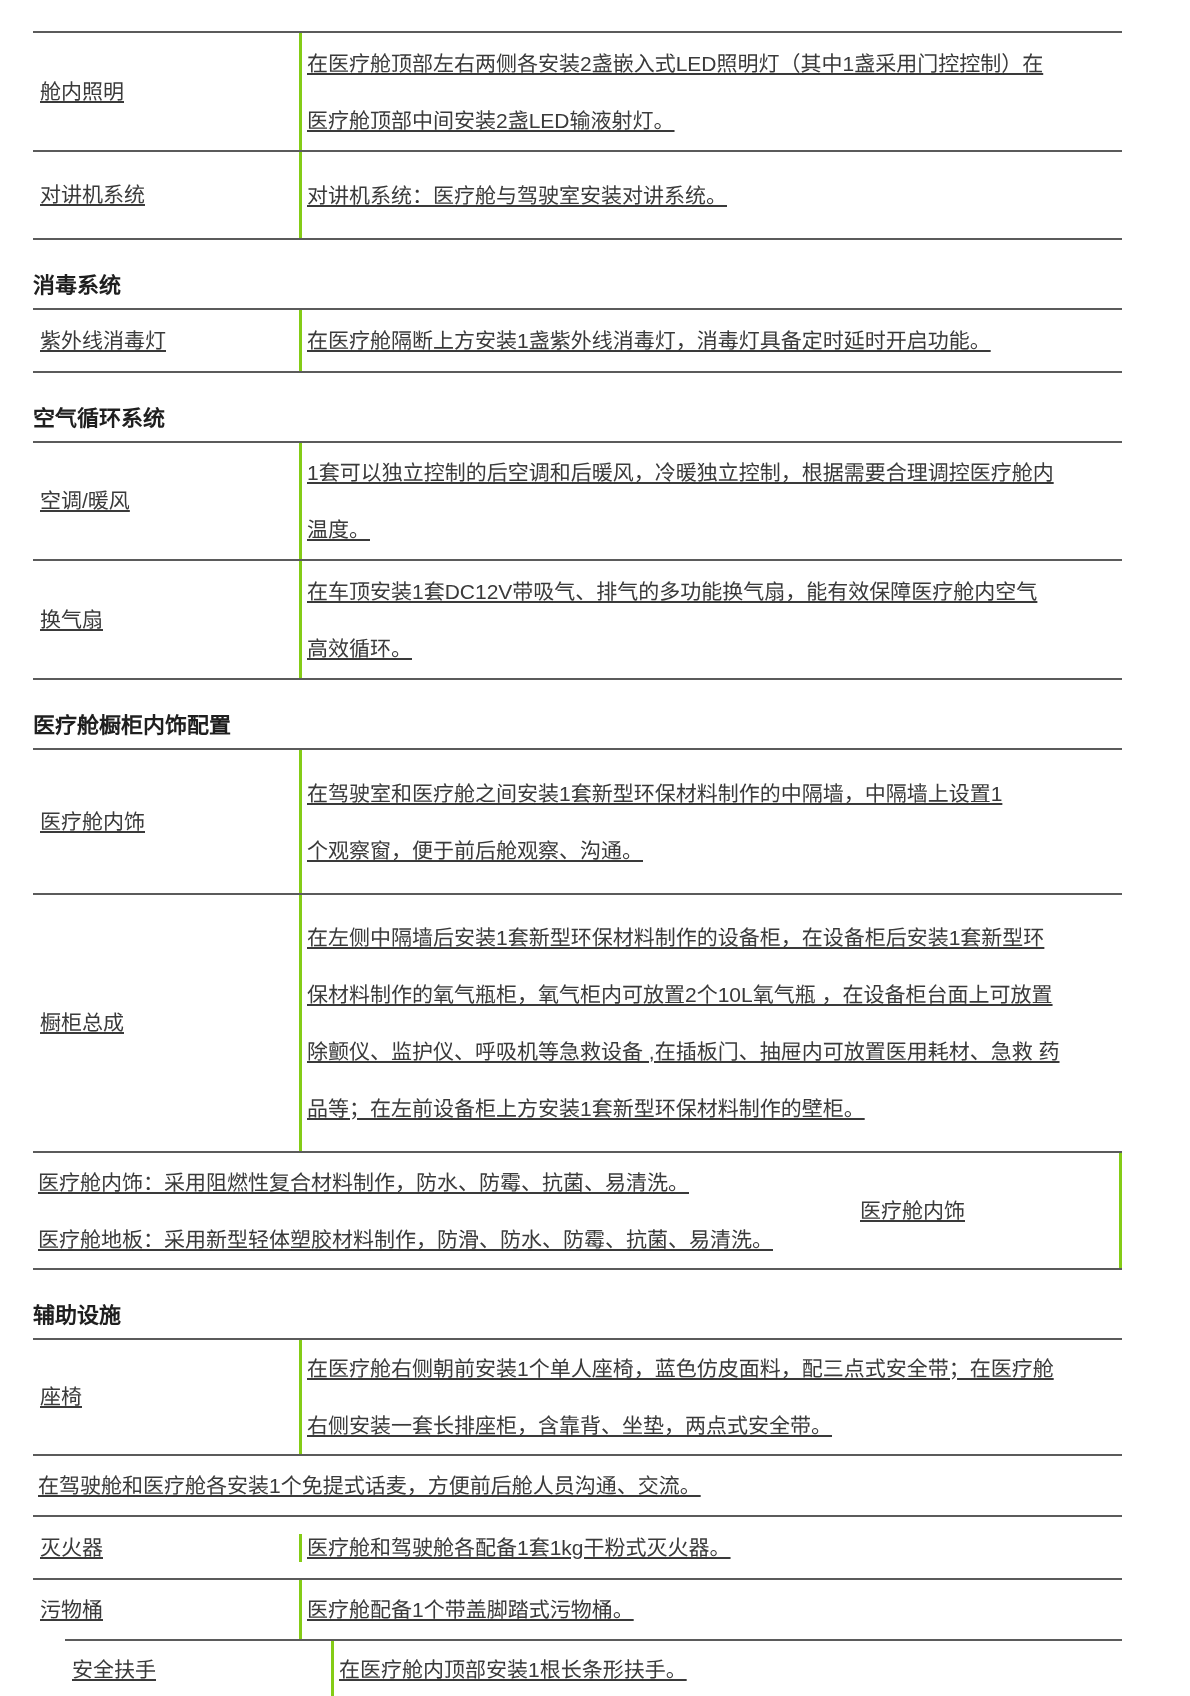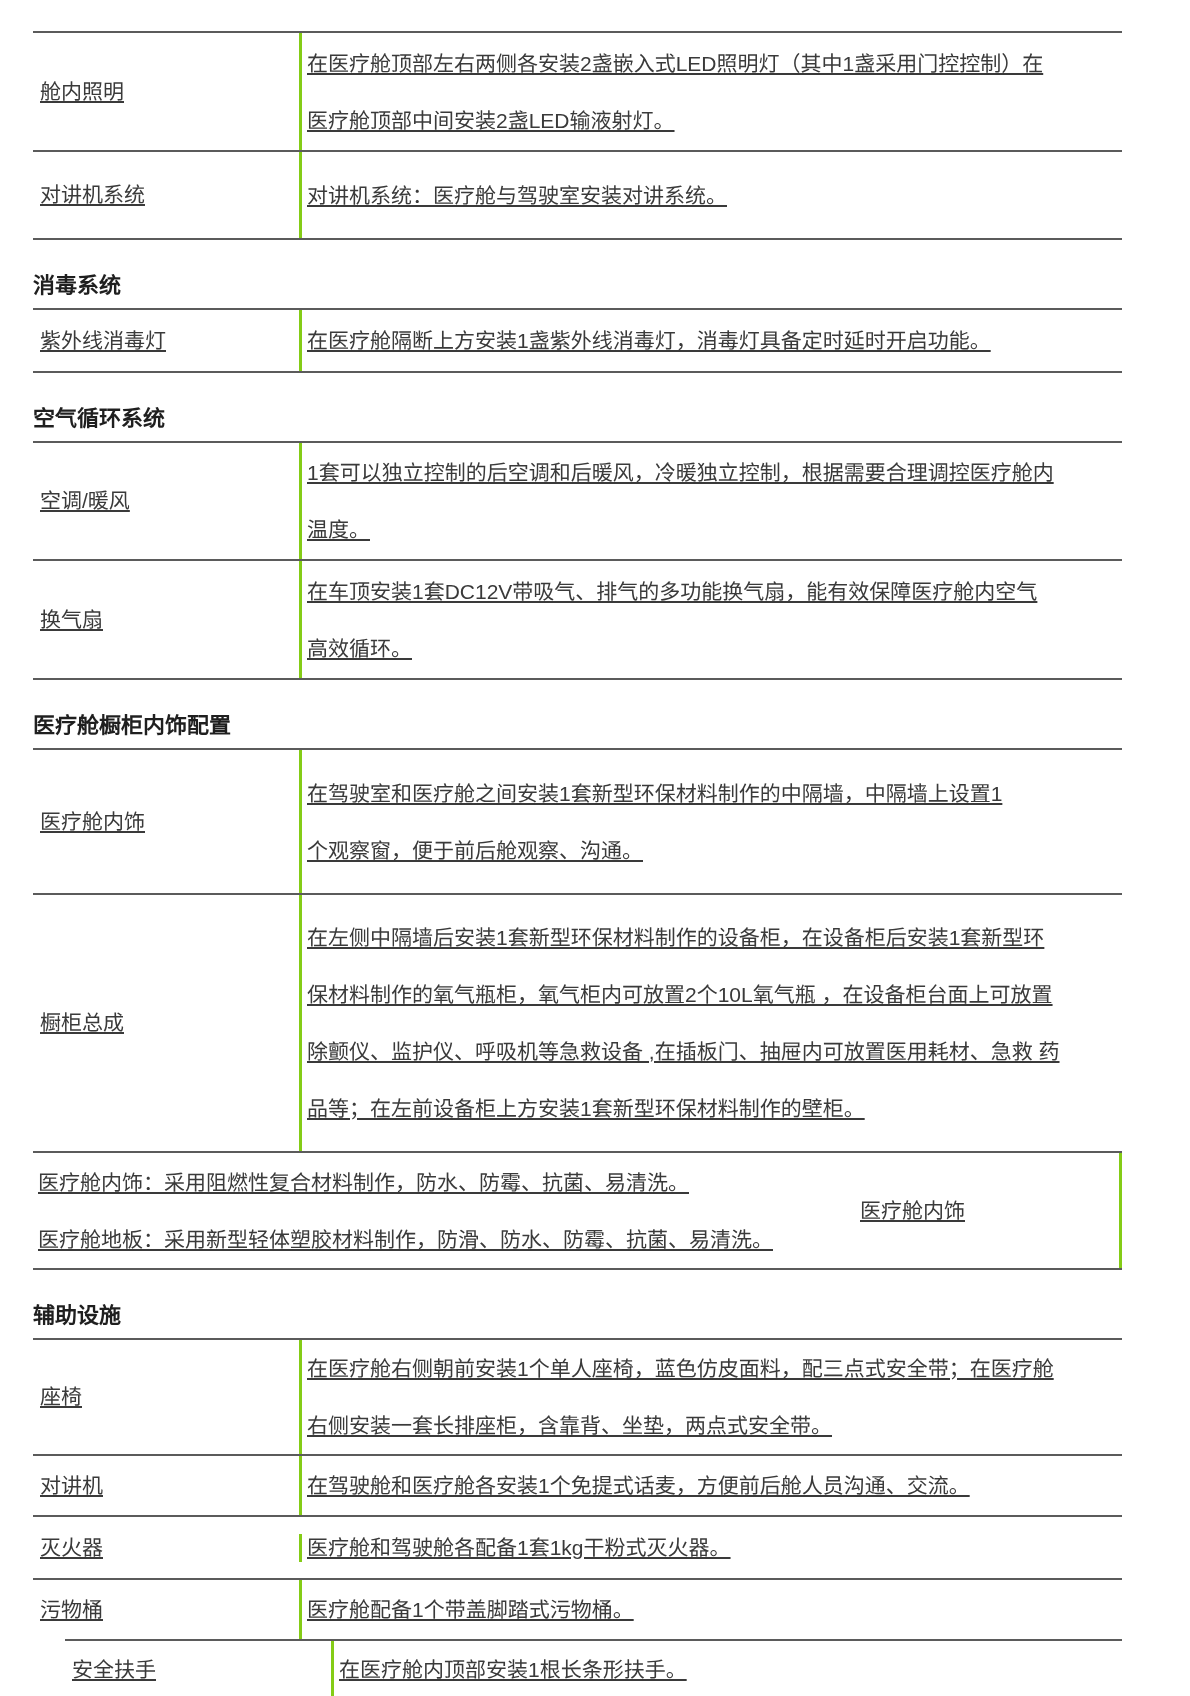--- a/index.html
+++ b/index.html
@@ -141,21 +141,20 @@
 
   <h2 class="sec">辅助设施</h2>
 
   <section class="tbl" id="tbl-auxiliary">
       <div class="row">
         <div class="cell label">座椅</div>
         <div class="cell content">在医疗舱右侧朝前安装1个单人座椅，蓝色仿皮面料，配三点式安全带；在医疗舱
 右侧安装一套长排座柜，含靠背、坐垫，两点式安全带。</div>
       </div>
       <div class="row">
-        <div class="cell label">对讲机</div>
         <div class="cell content">在驾驶舱和医疗舱各安装1个免提式话麦，方便前后舱人员沟通、交流。</div>
       </div>
       <div class="row">
         <div class="cell label">灭火器</div>
         <div class="cell content">医疗舱和驾驶舱各配备1套1kg干粉式灭火器。</div>
       </div>
       <div class="row">
         <div class="cell label">污物桶</div>
         <div class="cell content">医疗舱配备1个带盖脚踏式污物桶。</div>
       </div>

